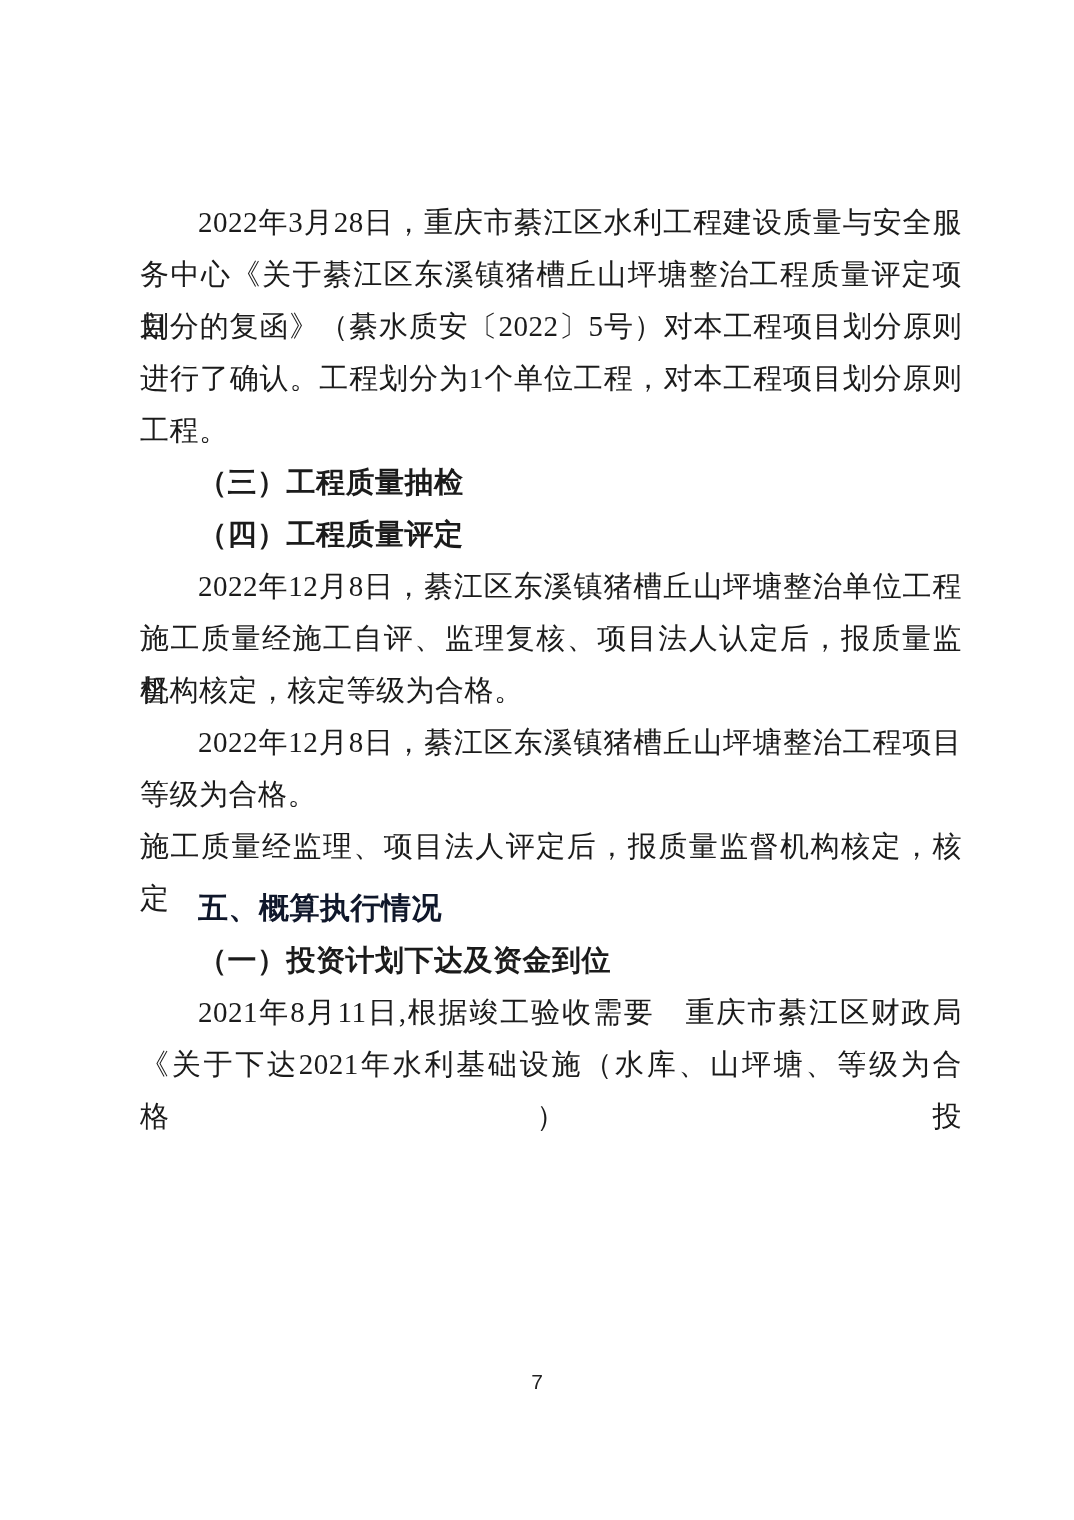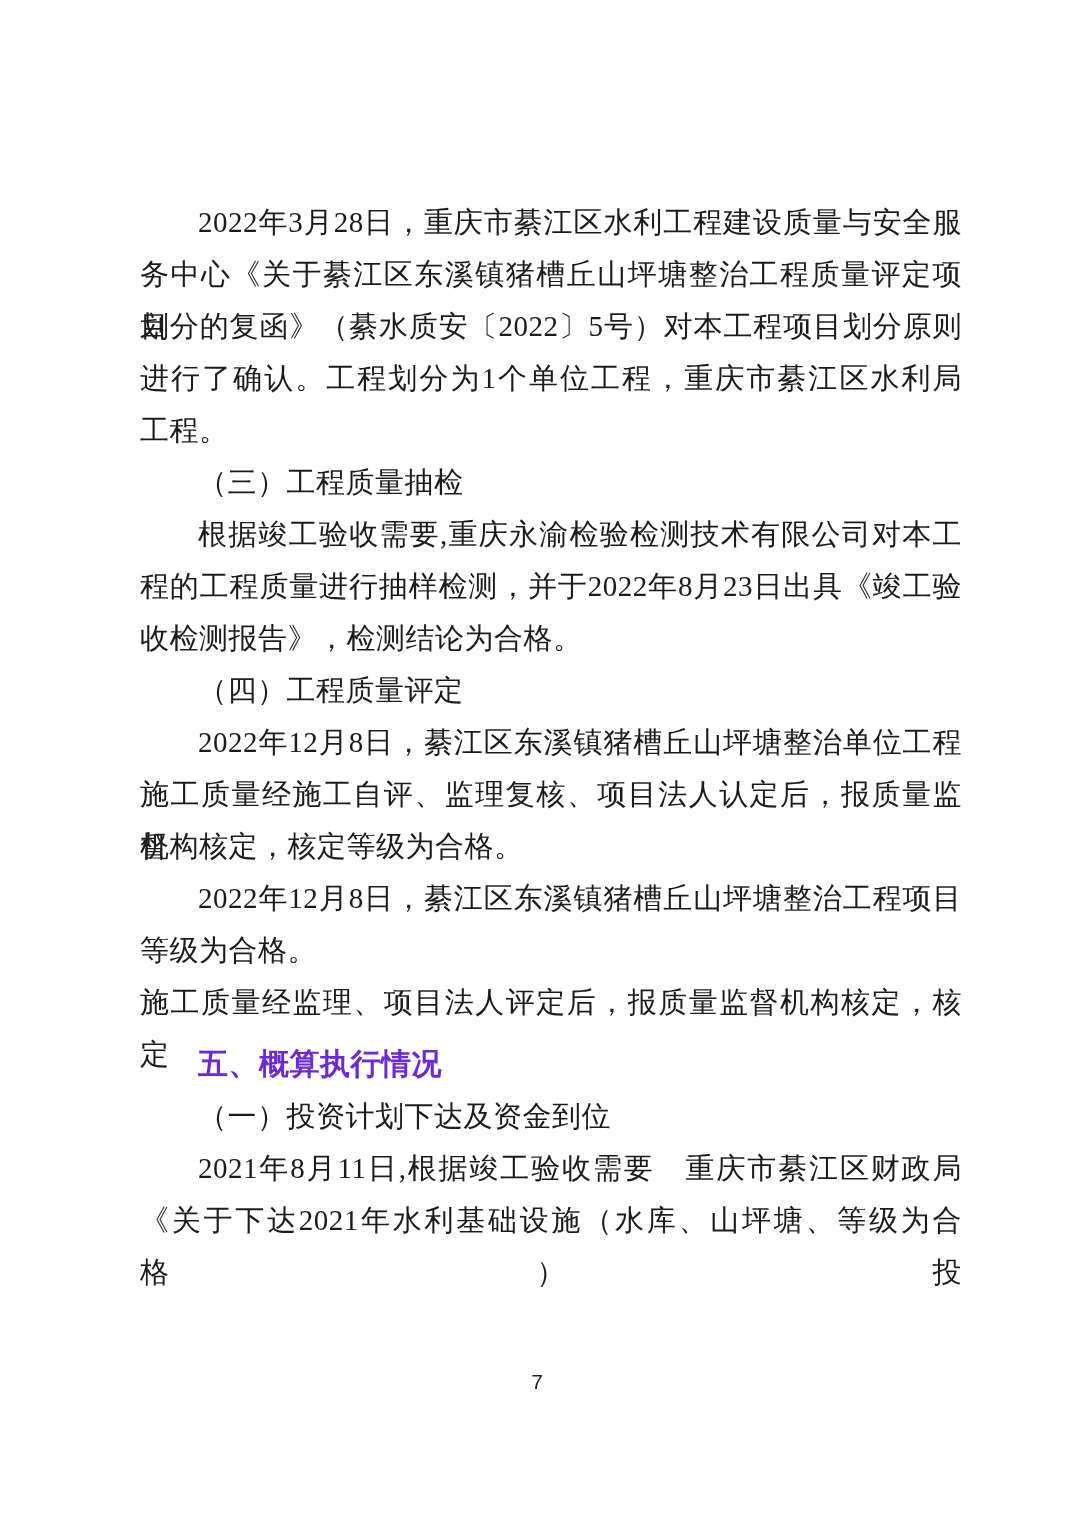--- a/index.html
+++ b/index.html
@@ -35,30 +35,30 @@
     text-align: justify;
     text-align-last: justify;
     text-justify: inter-character;
   }
   .line.indent {
     text-indent: 58px;
   }
   .heading-kai {
     height: 52px;
     text-indent: 58px;
-    font-weight: 400;
+    font-weight: 700;
   }
   .heading-hei {
     height: 52px;
     text-indent: 58px;
     margin-top: 10px;
     font-family: "Liberation Sans", "DejaVu Sans", sans-serif;
     font-weight: 700;
     font-size: 30px;
-    color: #6d28d9;
+    color: #0f172a;
   }
   .footer {
     position: absolute;
     left: 0;
     top: 1370px;
     width: 1074px;
     text-align: center;
     font-family: "Liberation Sans", "DejaVu Sans", sans-serif;
     font-size: 21px;
     color: #222222;
@@ -68,31 +68,26 @@
 <body>
 
 <div class="page">
 
   <div class="doc">
 
     <div>
       <div class="line full indent">2022年3月28日，重庆市綦江区水利工程建设质量与安全服</div>
       <div class="line full">务中心《关于綦江区东溪镇猪槽丘山坪塘整治工程质量评定项目</div>
       <div class="line full">划分的复函》（綦水质安〔2022〕5号）对本工程项目划分原则</div>
-      <div class="line full">进行了确认。工程划分为1个单位工程，重庆市綦江区水利局</div>
+      <div class="line full">进行了确认。工程划分为1个单位工程，对本工程项目划分原则</div>
       <div class="line">工程。</div>
     </div>
 
     <div class="heading-kai">（三）工程质量抽检</div>
 
-    <div>
-      <div class="line full indent">根据竣工验收需要,重庆永渝检验检测技术有限公司对本工</div>
-      <div class="line full">程的工程质量进行抽样检测，并于2022年8月23日出具《竣工验</div>
-      <div class="line">收检测报告》，检测结论为合格。</div>
-    </div>
 
     <div class="heading-kai">（四）工程质量评定</div>
 
     <div>
       <div class="line full indent">2022年12月8日，綦江区东溪镇猪槽丘山坪塘整治单位工程</div>
       <div class="line full">施工质量经施工自评、监理复核、项目法人认定后，报质量监督</div>
       <div class="line">机构核定，核定等级为合格。</div>
     </div>
 
     <div>

